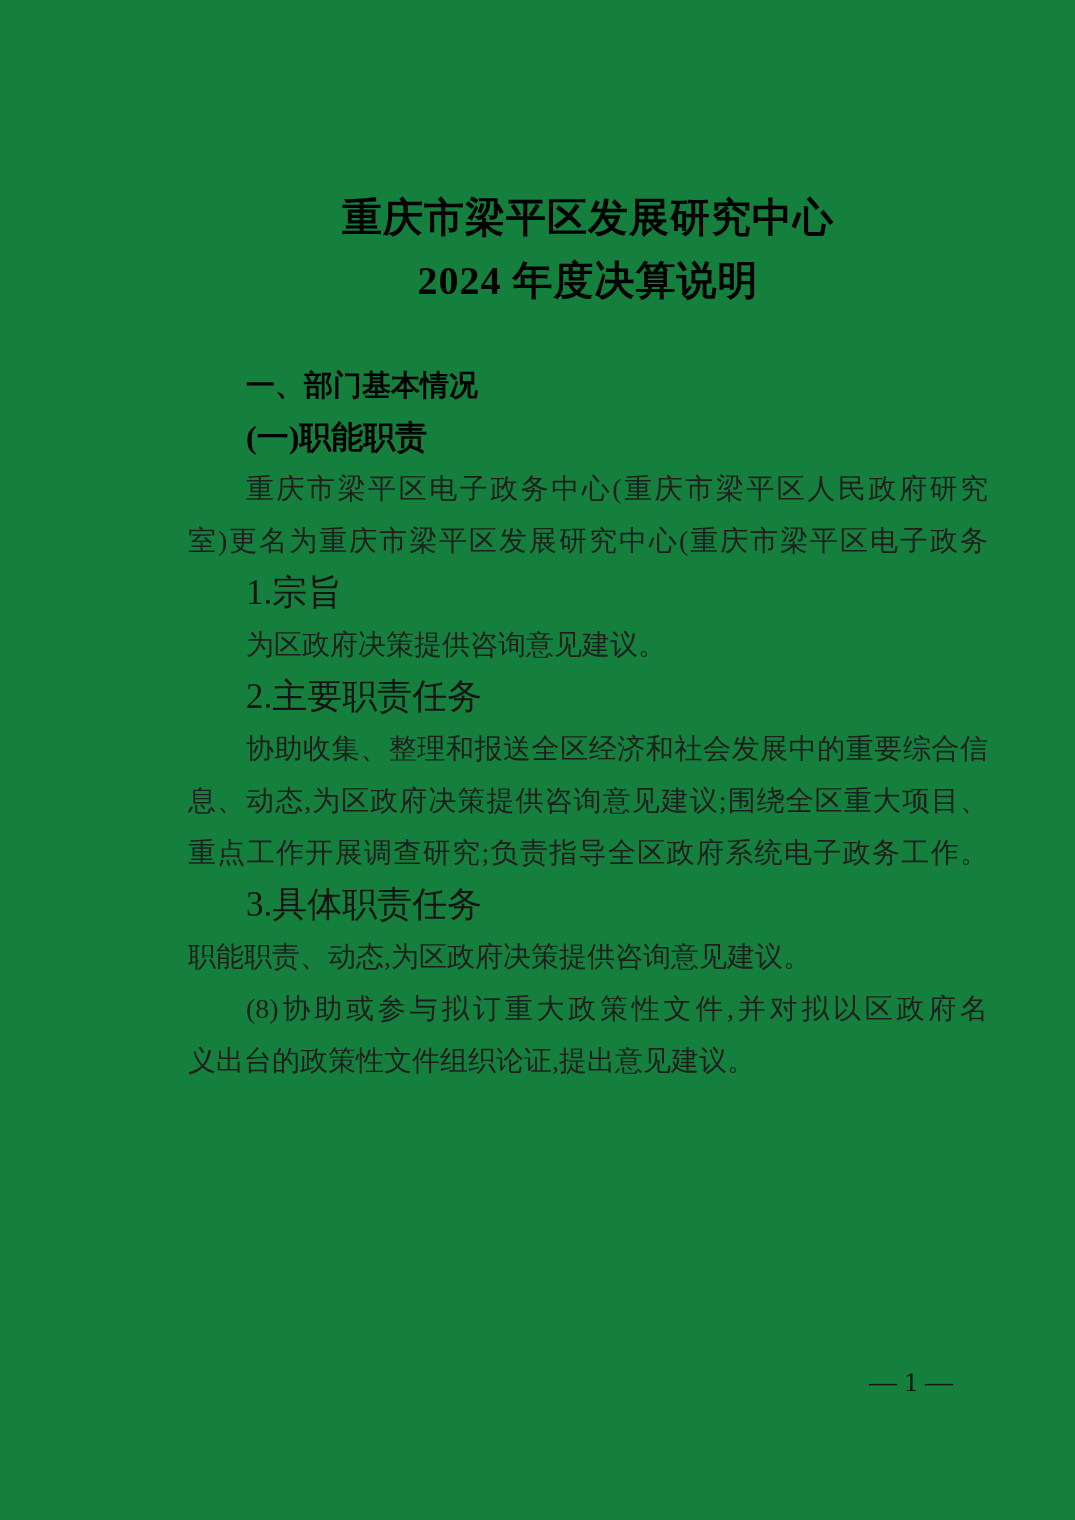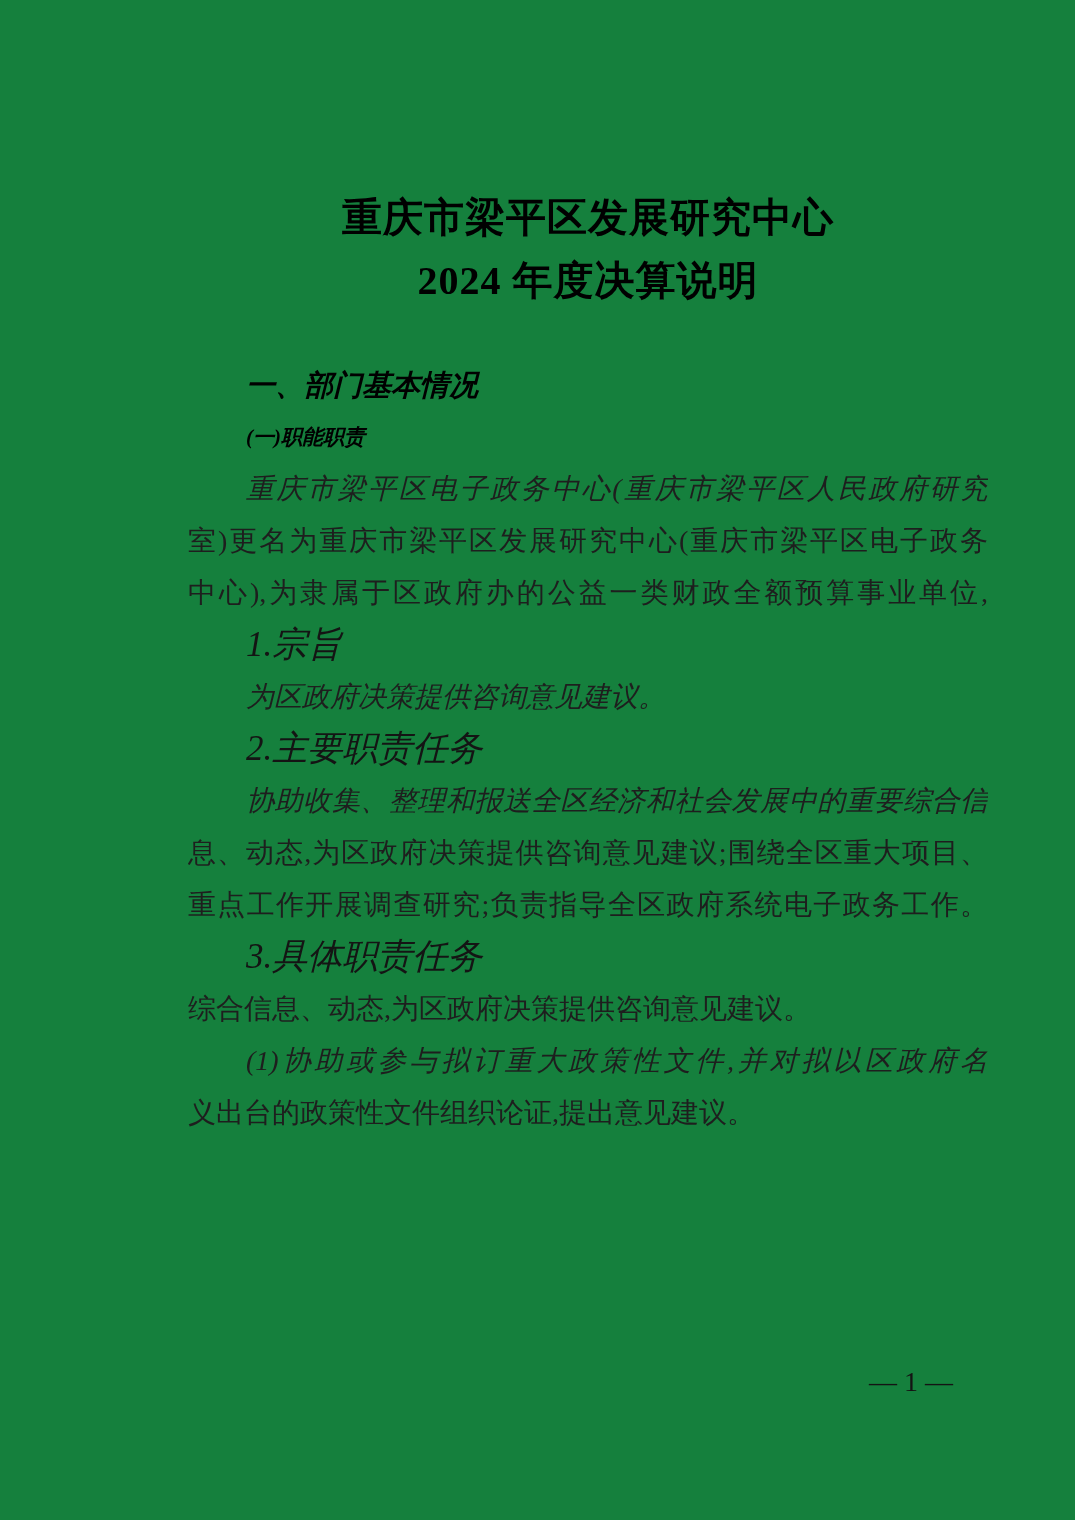--- a/index.html
+++ b/index.html
@@ -42,31 +42,30 @@
   
   .full {
     text-align: justify;
     text-align-last: justify;
     -moz-text-align-last: justify;
     text-justify: inter-character;
   }
   
   .ind {
     padding-left: 58px;
-    font-style: italic;
   }
   .h1 {
     font-family: "Liberation Sans", sans-serif;
     font-weight: bold;
     font-size: 29px;
     color: #000000;
   }
   .h2 {
     font-weight: bold;
-    font-size: 21px;
+    font-size: 32px;
     color: #000000;
   }
   .h3 {
     font-size: 35px;
     color: #141414;
   }
   .footer {
     position: absolute;
     top: 1362px;
     right: 170px;
@@ -87,37 +86,36 @@
   </div>
 
   <div class="content">
 
     <div class="line h1 ind">一、部门基本情况</div>
 
     <div class="line h2 ind">(一)职能职责</div>
 
     <div class="line full ind">重庆市梁平区电子政务中心(重庆市梁平区人民政府研究</div>
     <div class="line full">室)更名为重庆市梁平区发展研究中心(重庆市梁平区电子政务</div>
-    <div class="line full">中心),为隶属于区政府办的公益一类财政全额预算事业单位,</div>
 
     <div class="line h3 ind">1.宗旨</div>
 
     <div class="line ind">为区政府决策提供咨询意见建议。</div>
 
     <div class="line h3 ind">2.主要职责任务</div>
 
     <div class="line full ind">协助收集、整理和报送全区经济和社会发展中的重要综合信</div>
     <div class="line full">息、动态,为区政府决策提供咨询意见建议;围绕全区重大项目、</div>
     <div class="line full">重点工作开展调查研究;负责指导全区政府系统电子政务工作。</div>
 
     <div class="line h3 ind">3.具体职责任务</div>
 
-    <div class="line">综合信息、动态,为区政府决策提供咨询意见建议。</div>
+    <div class="line">职能职责、动态,为区政府决策提供咨询意见建议。</div>
 
-    <div class="line full ind">(1)协助或参与拟订重大政策性文件,并对拟以区政府名</div>
+    <div class="line full ind">(8)协助或参与拟订重大政策性文件,并对拟以区政府名</div>
     <div class="line">义出台的政策性文件组织论证,提出意见建议。</div>
 
 
   </div>
 
   <div class="footer">— 1 —</div>
 
 </div>
 
 </body></html>

